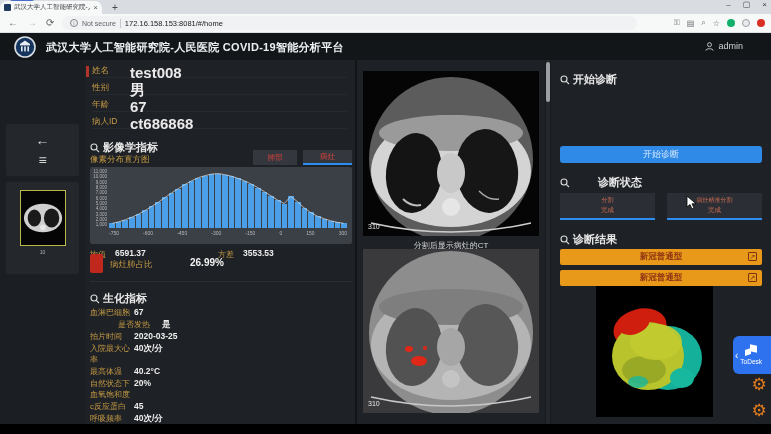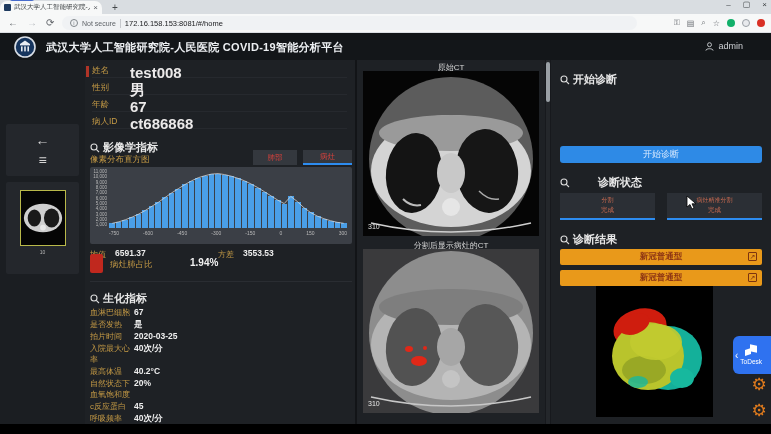--- a/index.html
+++ b/index.html
@@ -299,36 +299,36 @@
       </div>
   </div>
 
   <span class="statlab" style="left:90px; top:249px;">均值</span>
   <span class="statval" style="left:115px; top:248px;">6591.37</span>
   <span class="statlab" style="left:218px; top:249px;">方差</span>
   <span class="statval" style="left:243px; top:248px;">3553.53</span>
 
   <div class="ratiobadge"></div>
   <span class="ratiolab">病灶肺占比</span>
-  <span class="ratioval">1.94%</span>
+  <span class="ratioval">26.99%</span>
   <div class="hrline" style="top:281px;"></div>
 
   <div class="sechead" style="left:90px; top:291px;">
     <svg class="mag" viewBox="0 0 10 10">
       <circle cx="4" cy="4" r="3" fill="none" stroke="#dcdcdc" stroke-width="1.1"></circle>
       <line x1="6.3" y1="6.3" x2="9" y2="9" stroke="#dcdcdc" stroke-width="1.1"></line>
     </svg>
     <span>生化指标</span>
   </div>
 
   <div class="brow" style="top:307px;">
     <span class="lab">血淋巴细胞</span>
     <span class="val">67</span>
   </div>
-  <div class="brow" style="top:319px;">
+  <div class="brow" style="top:319px;margin-left:28px;">
     <span class="lab">是否发热</span>
     <span class="val">是</span>
   </div>
   <div class="brow" style="top:331px;">
     <span class="lab">拍片时间</span>
     <span class="val">2020-03-25</span>
   </div>
   <div class="brow" style="top:343px;">
     <span class="lab">入院最大心率</span>
     <span class="val">40次/分</span>
@@ -345,21 +345,20 @@
     <span class="lab">c反应蛋白</span>
     <span class="val">45</span>
   </div>
   <div class="brow" style="top:413px;">
     <span class="lab">呼吸频率</span>
     <span class="val">40次/分</span>
   </div>
 
   <div class="gutter" style="left:355px;"></div>
   <div class="midcol">
-    <div class="ctcaption" style="top:2px;">原始CT</div>
     <div class="ctcard" style="top:11px; height:165px;">
       <svg width="176" height="165" viewBox="0 0 176 165">
         <rect width="176" height="165" fill="#050505"></rect>
         <circle cx="88" cy="88" r="82" fill="#5c5c5c"></circle>
         <ellipse cx="88" cy="100" rx="80" ry="56" fill="#d4d4d4"></ellipse>
         <ellipse cx="88" cy="62" rx="72" ry="18" fill="#9a9a9a"></ellipse>
         <ellipse cx="51" cy="102" rx="28" ry="40" fill="#141414" transform="rotate(6 51 102)"></ellipse>
         <ellipse cx="124" cy="100" rx="31" ry="42" fill="#161616" transform="rotate(-6 124 100)"></ellipse>
         <path d="M40 128 q8 8 18 6" stroke="#bdbdbd" stroke-width="2" fill="none"></path>
         <path d="M116 120 q10 10 20 8" stroke="#aaaaaa" stroke-width="1.5" fill="none"></path>

